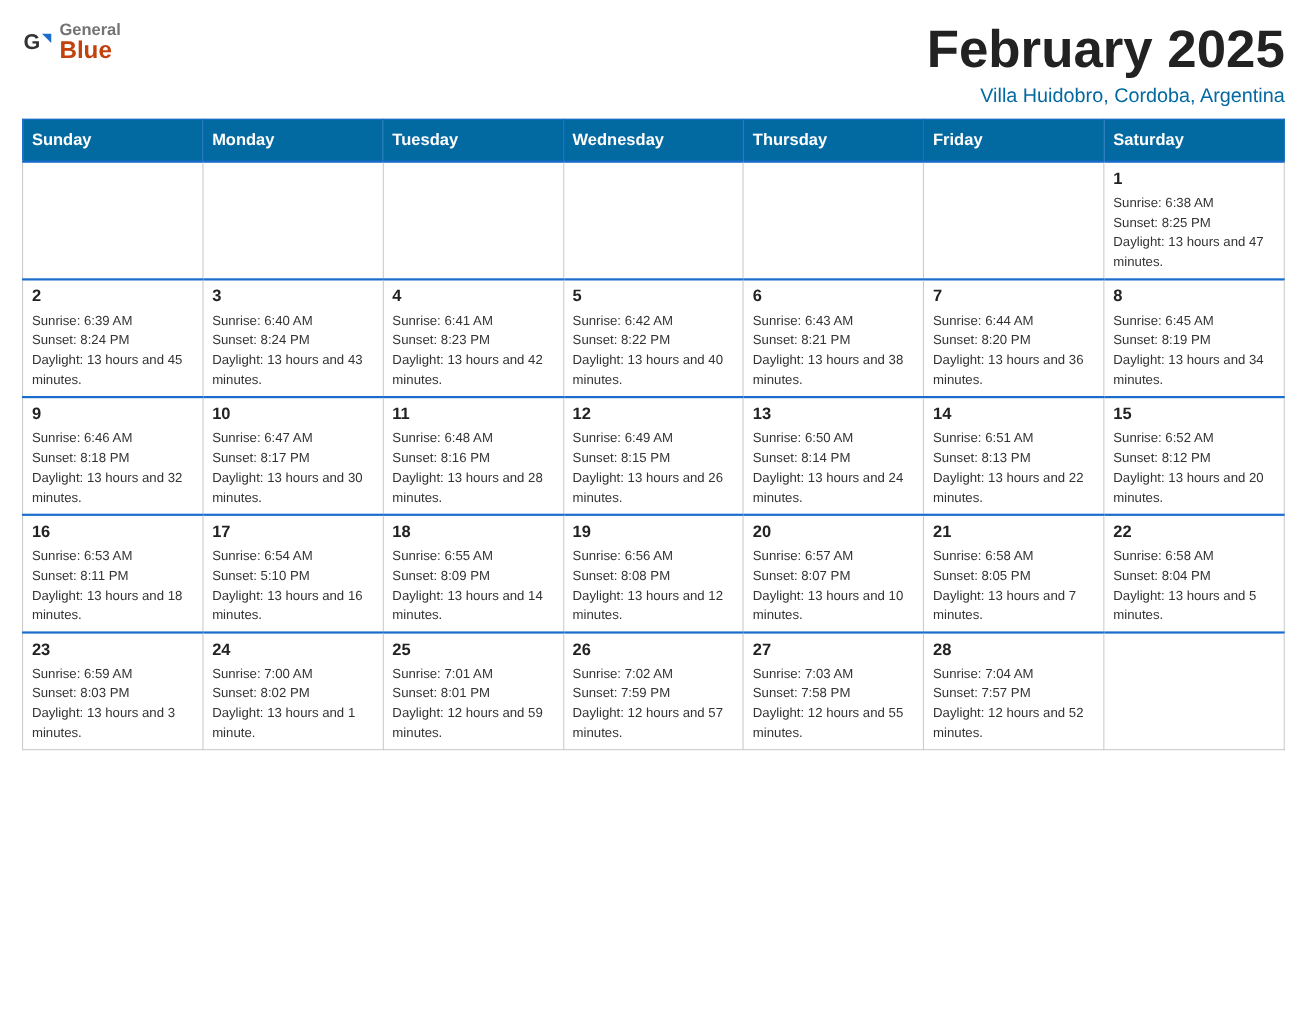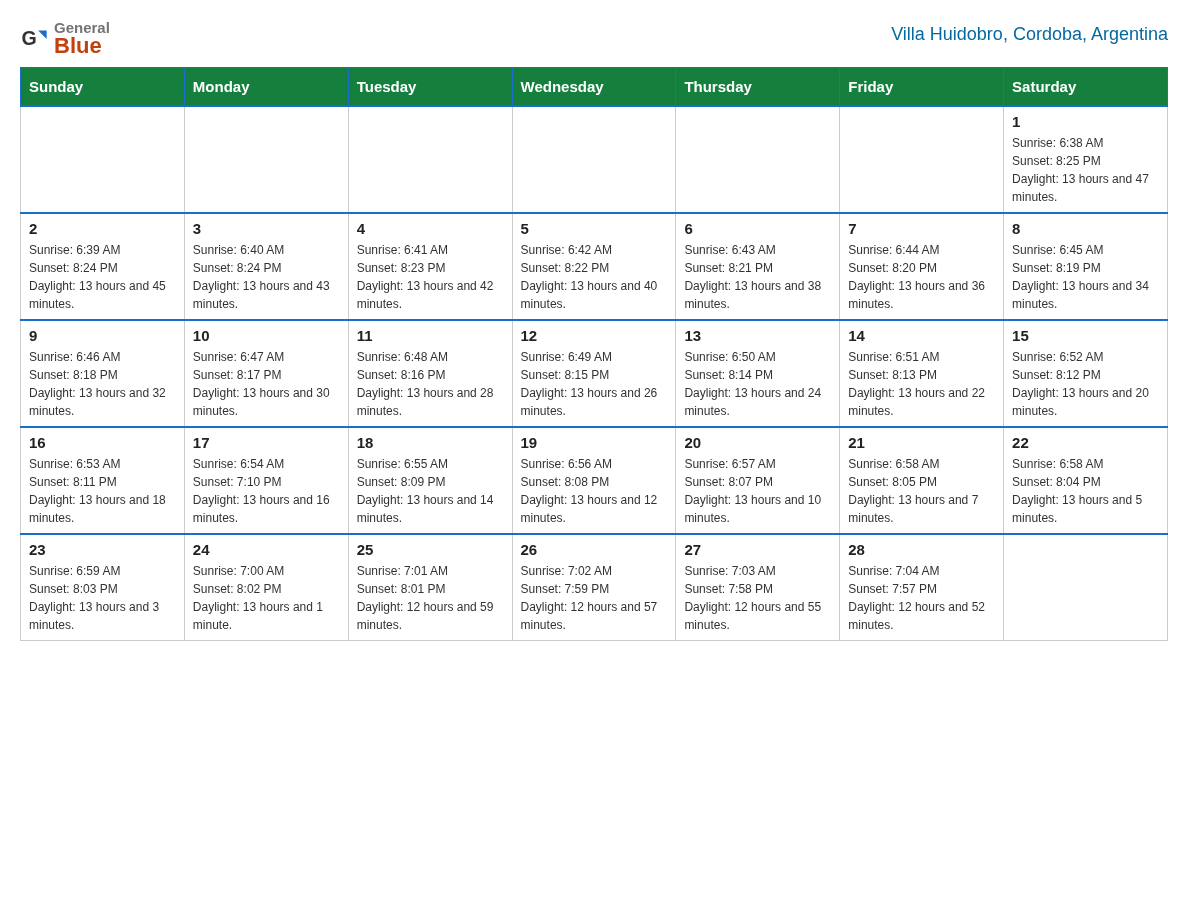--- a/index.html
+++ b/index.html
@@ -37,21 +37,21 @@
       font-size: 18px;
       color: #0369a1;
       margin-top: 4px;
     }
     .calendar {
       width: 100%;
       border-collapse: collapse;
       margin-top: 8px;
     }
     .calendar th {
-      background-color: #15803d;
+      background-color: #0369a1;
       color: #fff;
       font-size: 15px;
       font-weight: bold;
       padding: 10px 8px;
       text-align: left;
       border: 1px solid #1a6dcc;
     }
     .calendar td {
       border: 1px solid #ccc;
       vertical-align: top;
@@ -87,20 +87,21 @@
     <svg class="logo-icon" viewBox="0 0 40 40" xmlns="http://www.w3.org/2000/svg">
       <text x="2" y="28" font-size="28" font-weight="bold" fill="#333" font-family="Arial">G</text>
       <polygon points="26,8 38,8 38,20" fill="#1a6dcc"></polygon>
     </svg>
     <div>
       <div style="font-size:15px;font-weight:bold;color:#737373;line-height:1;">General</div>
       <div style="font-size:22px;font-weight:bold;color:#c2410c;line-height:1;">Blue</div>
     </div>
   </div>
   <div class="title-block">
+    <div class="month-title">February 2025</div>
     <div class="location-title">Villa Huidobro, Cordoba, Argentina</div>
   </div>
 </div>
 
 <table class="calendar">
   <thead>
     <tr>
     <th>Sunday</th>
         <th>Monday</th>
         <th>Tuesday</th>
@@ -216,21 +217,21 @@
       <tr class="week-row">
         <td>
           <span class="day-number">16</span>
           <div class="day-info" style="white-space: pre-line;">Sunrise: 6:53 AM
 Sunset: 8:11 PM
 Daylight: 13 hours and 18 minutes.</div>
         </td>
         <td>
           <span class="day-number">17</span>
           <div class="day-info" style="white-space: pre-line;">Sunrise: 6:54 AM
-Sunset: 7:10 PM
+Sunset: 5:10 PM
 Daylight: 13 hours and 16 minutes.</div>
         </td>
         <td>
           <span class="day-number">18</span>
           <div class="day-info" style="white-space: pre-line;">Sunrise: 6:55 AM
 Sunset: 8:09 PM
 Daylight: 13 hours and 14 minutes.</div>
         </td>
         <td>
           <span class="day-number">19</span>

